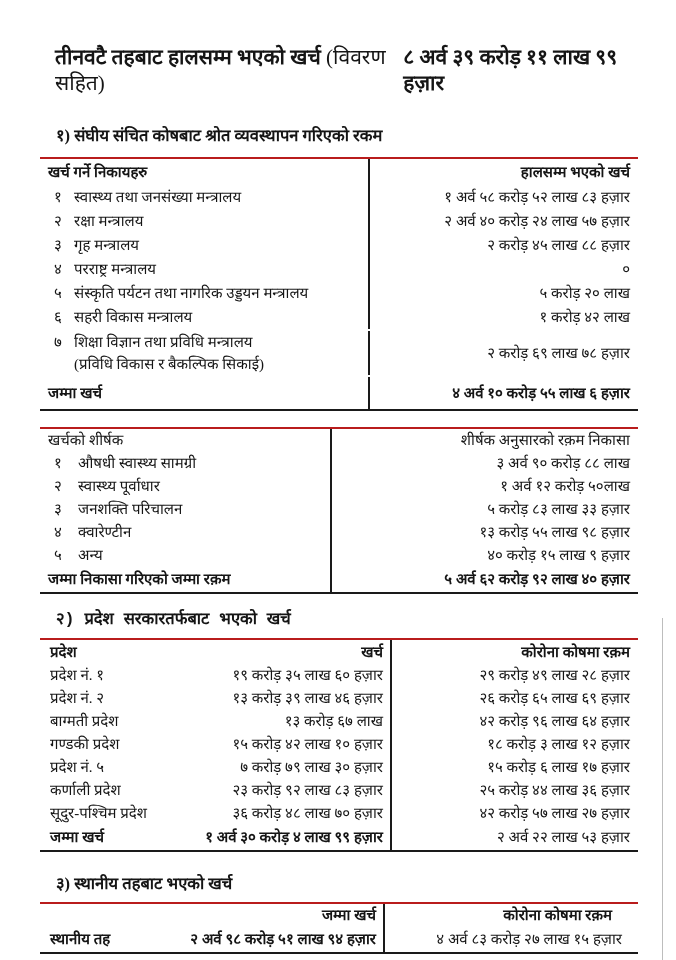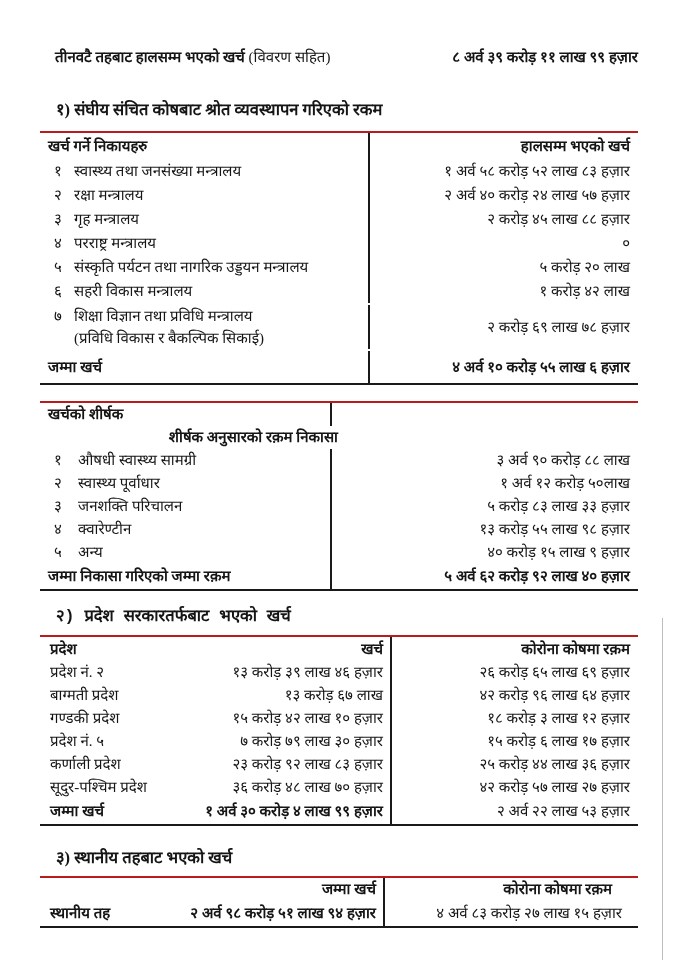--- a/index.html
+++ b/index.html
@@ -7,21 +7,21 @@
     width:676px;height:960px;background:#ffffff;color:#151515;
     font-family:"Liberation Serif","DejaVu Serif",serif;
     position:relative;overflow:hidden;
     -webkit-font-smoothing:antialiased;
   }
   .page{position:relative;width:676px;height:960px;}
 
   
   .title-row{
     display:flex;justify-content:space-between;align-items:baseline;
-    margin:44px 38px 0 55px;font-size:15px;font-weight:700;line-height:26px;
+    margin:44px 38px 0 55px;font-size:21px;font-weight:700;line-height:26px;
   }
   .title-suffix{font-weight:400;}
   .section-heading{
     margin:6px 38px 0 56px;font-size:16.5px;font-weight:700;line-height:24px;
   }
   .sh1{margin-top:28px;margin-bottom:9px;}
   .sh2{margin-top:14px;margin-bottom:6px;font-family:Liberation Mono, monospace;}
   .sh3{margin-top:20px;margin-bottom:6px;}
 
   
@@ -42,21 +42,21 @@
   .t1 .num{display:inline-block;width:26px;padding-left:6px;box-sizing:border-box;}
   .t1 .two-line{line-height:22px;padding-top:2px;padding-bottom:2px;}
   .t1 .two-line .cr{display:flex;align-items:center;justify-content:flex-end;}
   .t1 .trow{min-height:32px;line-height:32px;font-weight:700;}
 
   
   .t2{margin-top:16px;}
   .t2 .cl{width:292px;padding-left:8px;}
   .t2 .cr{width:306px;padding-right:8px;}
   .t2 .tr{min-height:23px;line-height:23px;}
-  .t2 .hrow{font-weight:700;min-height:23px;flex-direction:column;}
+  .t2 .hrow{font-weight:400;min-height:23px;}
   .t2 .num{display:inline-block;width:30px;padding-left:6px;box-sizing:border-box;}
   .t2 .trow{min-height:25px;line-height:25px;font-weight:700;}
 
   
   .t3 .cl{width:352px;padding-left:10px;padding-right:7px;display:flex;justify-content:space-between;}
   .t3 .cr{width:246px;padding-right:8px;}
   .t3 .tr{min-height:23px;line-height:23px;}
   .t3 .hrow{min-height:24px;line-height:24px;font-weight:700;}
   .t3 .trow{min-height:25px;line-height:25px;}
   .t3 .trow .cl{font-weight:700;}
@@ -171,20 +171,27 @@
   <div class="t t3">
     <div class="tr hrow">
       <div class="cl">
         <span>प्रदेश</span>
         <span>खर्च</span>
       </div>
       <div class="cr">कोरोना  कोषमा रक़म</div>
     </div>
     <div class="tr">
       <div class="cl">
+          <span>प्रदेश नं. १</span>
+          <span>१९ करोड़ ३५ लाख ६० हज़ार</span>
+        </div>
+      <div class="cr">२९ करोड़ ४९ लाख २८ हज़ार</div>
+    </div>
+    <div class="tr">
+      <div class="cl">
           <span>प्रदेश नं. २</span>
           <span>१३ करोड़ ३९ लाख ४६ हज़ार</span>
         </div>
       <div class="cr">२६ करोड़ ६५ लाख ६९ हज़ार</div>
     </div>
     <div class="tr">
       <div class="cl">
           <span>बाग्मती  प्रदेश</span>
           <span>१३ करोड़ ६७ लाख</span>
         </div>

